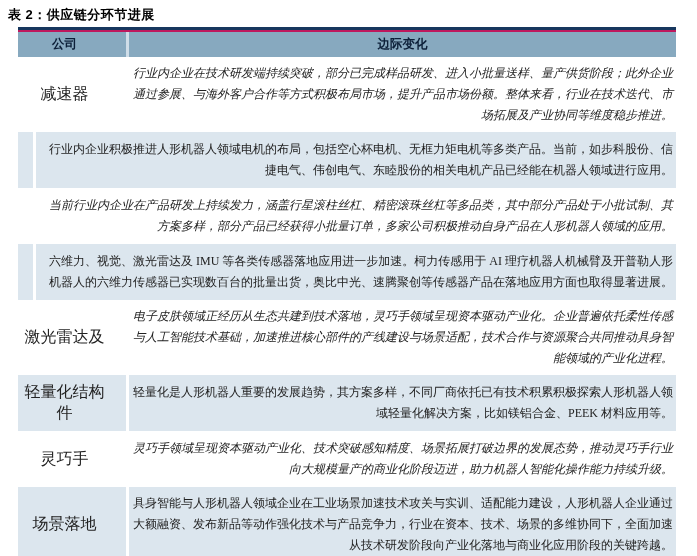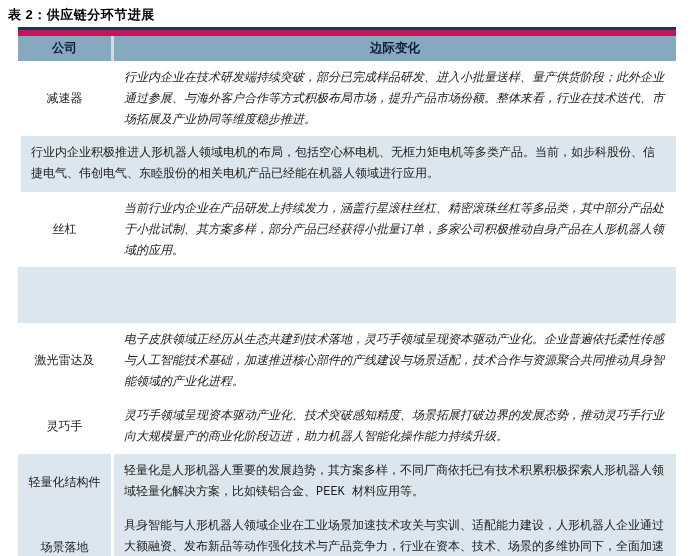--- a/index.html
+++ b/index.html
@@ -40,55 +40,56 @@
     align-items: stretch;
     box-sizing: border-box;
   }
   .cell-company {
     width: 93px;
     flex: 0 0 93px;
     display: flex;
     align-items: center;
     justify-content: center;
     text-align: center;
-    font-size: 12px;
+    font-size: 16px;
     box-sizing: border-box;
     padding: 4px 2px;
   }
   .cell-change {
     flex: 1 1 auto;
     display: flex;
     align-items: center;
     justify-content: center;
-    text-align: left;
+    text-align: right;
     font-size: 12px;
     line-height: 21px;
     box-sizing: border-box;
-    padding: 6px 10px;
+    padding: 6px 3px;
     border-left: 3px solid #ffffff;
+    margin-left: 15px;
   }
   .header-row {
     background: #87A9BF;
     min-height: 27px;
-    border-top: 6px solid #be185d;
+    border-top: 2px solid #be185d;
   }
   .header-row .cell-company,
   .header-row .cell-change {
     font-family: "Liberation Sans", sans-serif;
     font-weight: bold;
     font-size: 12.5px;
     color: #0c1f38;
     padding-top: 2px;
     padding-bottom: 2px;
   }
   .header-row .cell-change { border-left-color: #cfdde8; }
   .row-white { background: #ffffff; }
   .row-white .cell-change { border-left-color: #ffffff; font-style: italic; }
   .row-alt { background: #DCE6EE; }
-  .row-alt .cell-change { border-left-color: #ffffff; font-family: Liberation Mono, monospace; }
+  .row-alt .cell-change { border-left-color: #ffffff; }
   .r2lines { min-height: 56px; }
   .r3lines { min-height: 63px; }
   .r3lines-last { min-height: 66px; margin-bottom: 2px; }
 </style>
 </head>
 <body>
 
 <div class="page">
 
   <div class="doc-title">表 2：供应链分环节进展</div>
@@ -103,40 +104,40 @@
     <div class="trow row-white r3lines">
       <div class="cell-company">减速器</div>
       <div class="cell-change">行业内企业在技术研发端持续突破，部分已完成样品研发、进入小批量送样、量产供货阶段；此外企业通过参展、与海外客户合作等方式积极布局市场，提升产品市场份额。整体来看，行业在技术迭代、市场拓展及产业协同等维度稳步推进。</div>
     </div>
 
     <div class="trow row-alt r2lines">
       <div class="cell-change">行业内企业积极推进人形机器人领域电机的布局，包括空心杯电机、无框力矩电机等多类产品。当前，如步科股份、信捷电气、伟创电气、东睦股份的相关电机产品已经能在机器人领域进行应用。</div>
     </div>
 
     <div class="trow row-white r2lines">
-      <div class="cell-company">丝杠</div>
       <div class="cell-change">当前行业内企业在产品研发上持续发力，涵盖行星滚柱丝杠、精密滚珠丝杠等多品类，其中部分产品处于小批试制、其方案多样，部分产品已经获得小批量订单，多家公司积极推动自身产品在人形机器人领域的应用。</div>
     </div>
 
     <div class="trow row-alt r2lines">
+      <div class="cell-change">六维力、视觉、激光雷达及 IMU 等各类传感器落地应用进一步加速。柯力传感用于 AI 理疗机器人机械臂及开普勒人形机器人的六维力传感器已实现数百台的批量出货，奥比中光、速腾聚创等传感器产品在落地应用方面也取得显著进展。</div>
     </div>
 
     <div class="trow row-white r2lines">
       <div class="cell-company">激光雷达及</div>
       <div class="cell-change">电子皮肤领域正经历从生态共建到技术落地，灵巧手领域呈现资本驱动产业化。企业普遍依托柔性传感与人工智能技术基础，加速推进核心部件的产线建设与场景适配，技术合作与资源聚合共同推动具身智能领域的产业化进程。</div>
     </div>
 
+    <div class="trow row-alt r2lines">
+      <div class="cell-company">轻量化结构件</div>
+      <div class="cell-change">轻量化是人形机器人重要的发展趋势，其方案多样，不同厂商依托已有技术积累积极探索人形机器人领域轻量化解决方案，比如镁铝合金、PEEK 材料应用等。</div>
+    </div>
+
     <div class="trow row-white r2lines">
       <div class="cell-company">灵巧手</div>
       <div class="cell-change">灵巧手领域呈现资本驱动产业化、技术突破感知精度、场景拓展打破边界的发展态势，推动灵巧手行业向大规模量产的商业化阶段迈进，助力机器人智能化操作能力持续升级。</div>
-    </div>
-
-    <div class="trow row-alt r2lines">
-      <div class="cell-company">轻量化结构件</div>
-      <div class="cell-change">轻量化是人形机器人重要的发展趋势，其方案多样，不同厂商依托已有技术积累积极探索人形机器人领域轻量化解决方案，比如镁铝合金、PEEK 材料应用等。</div>
     </div>
 
     <div class="trow row-alt r3lines-last">
       <div class="cell-company">场景落地</div>
       <div class="cell-change">具身智能与人形机器人领域企业在工业场景加速技术攻关与实训、适配能力建设，人形机器人企业通过大额融资、发布新品等动作强化技术与产品竞争力，行业在资本、技术、场景的多维协同下，全面加速从技术研发阶段向产业化落地与商业化应用阶段的关键跨越。</div>
     </div>
 
   </div>
 
 </div>

